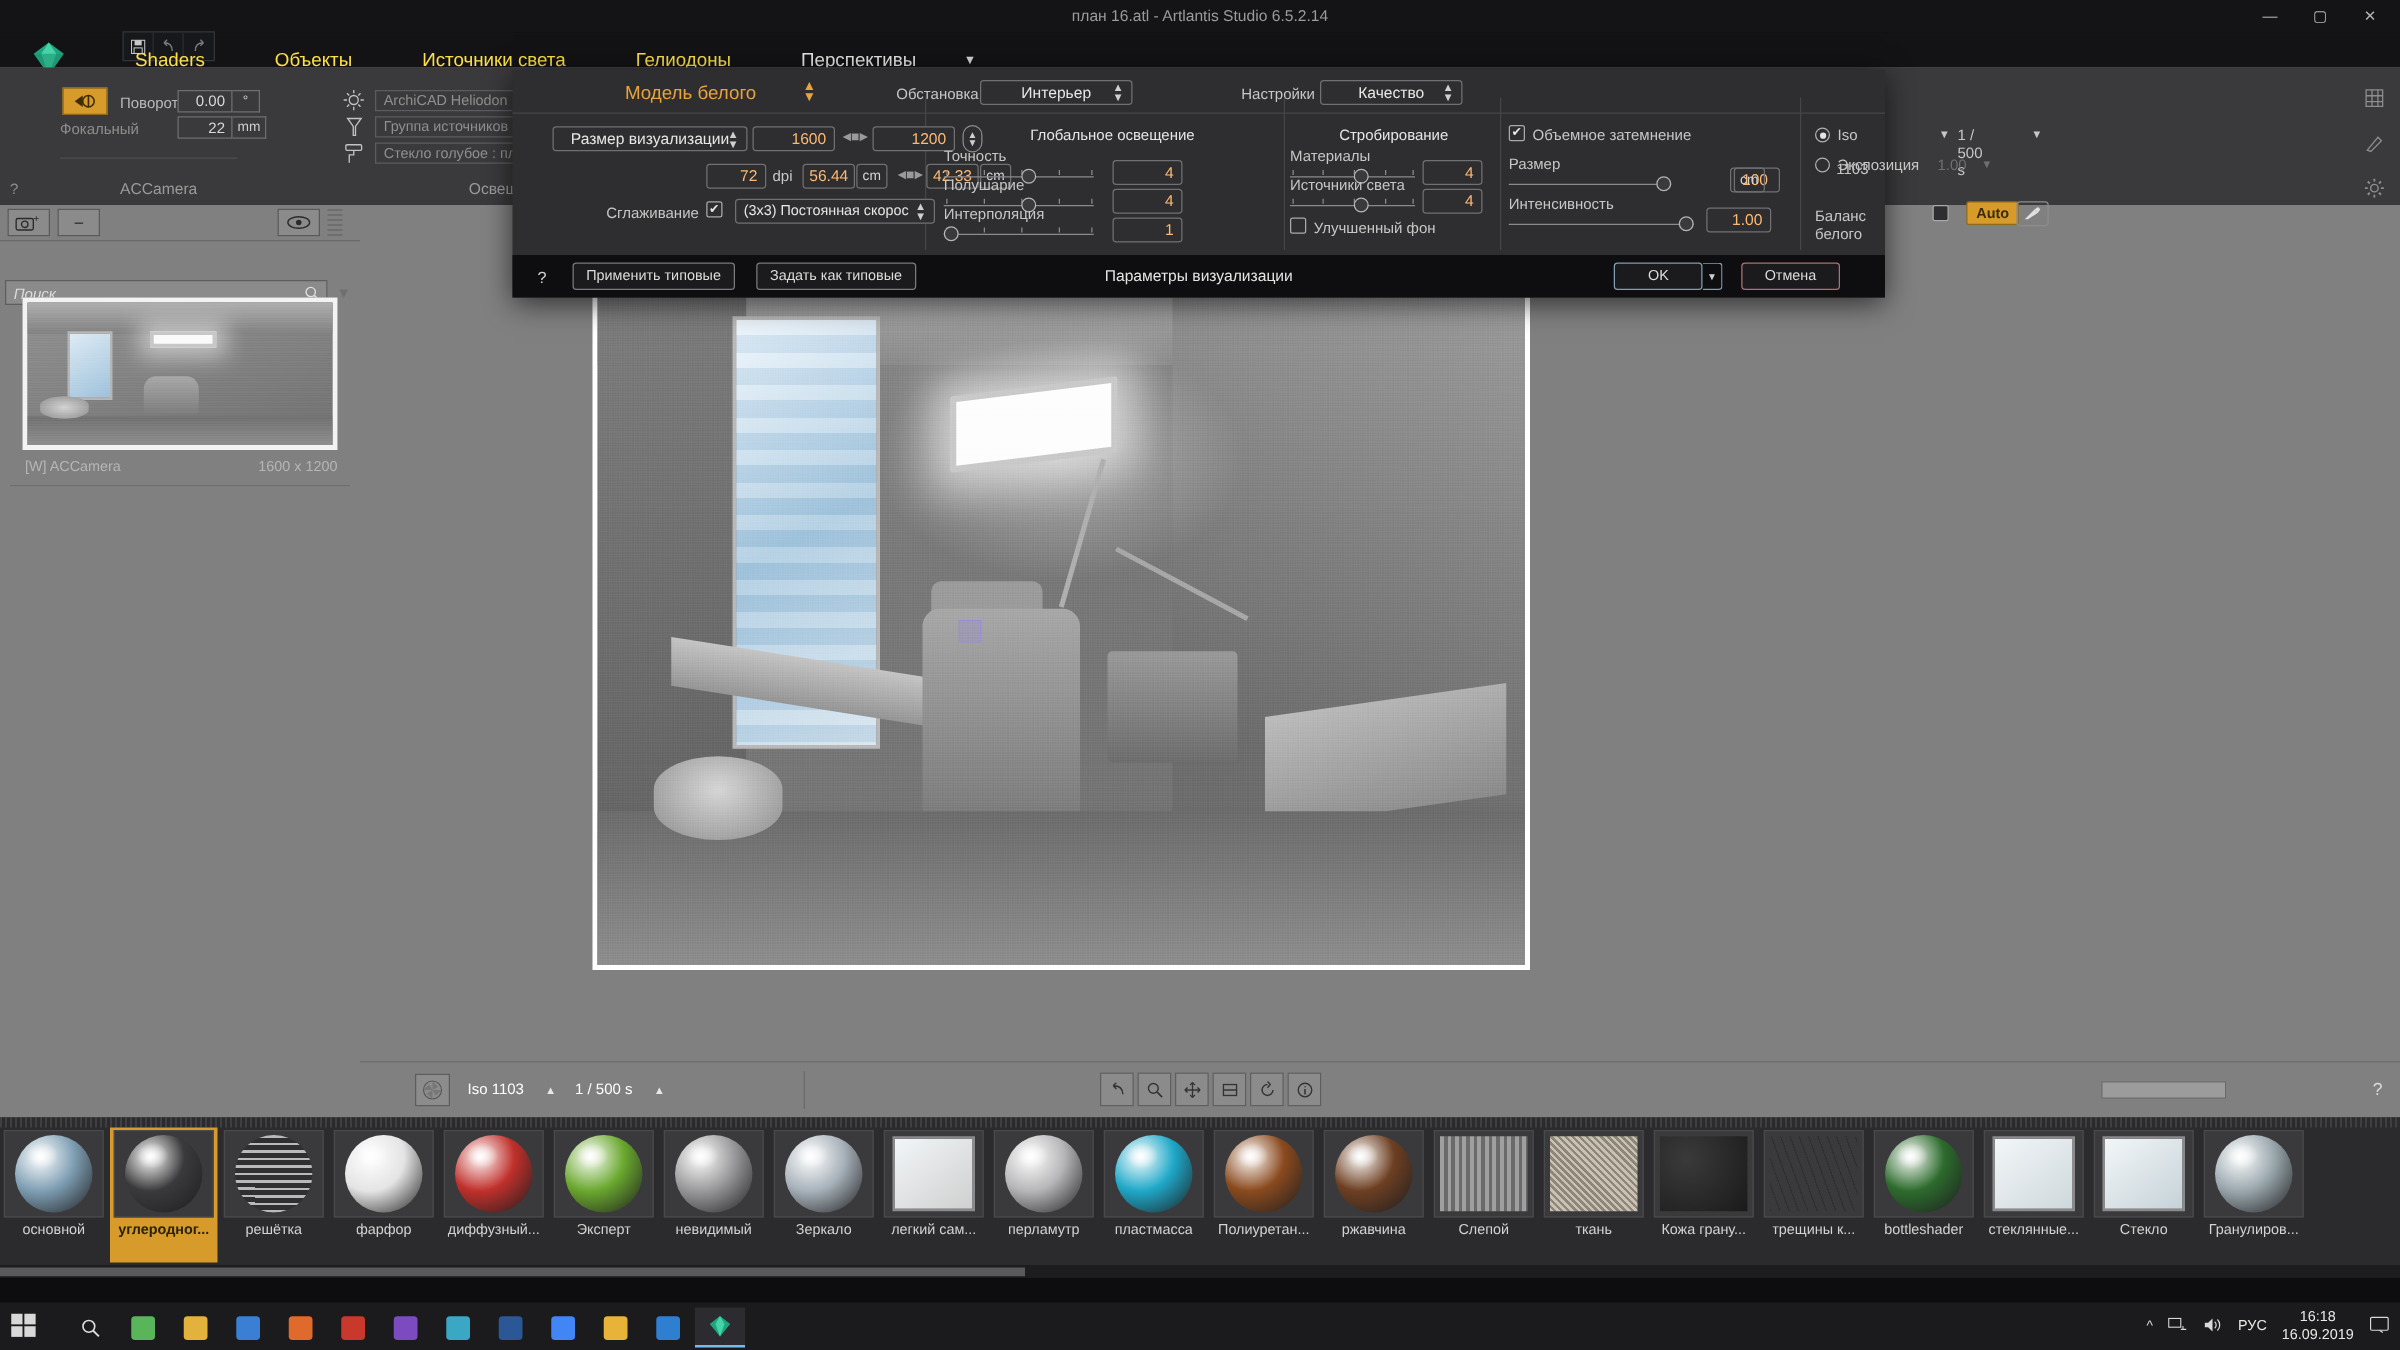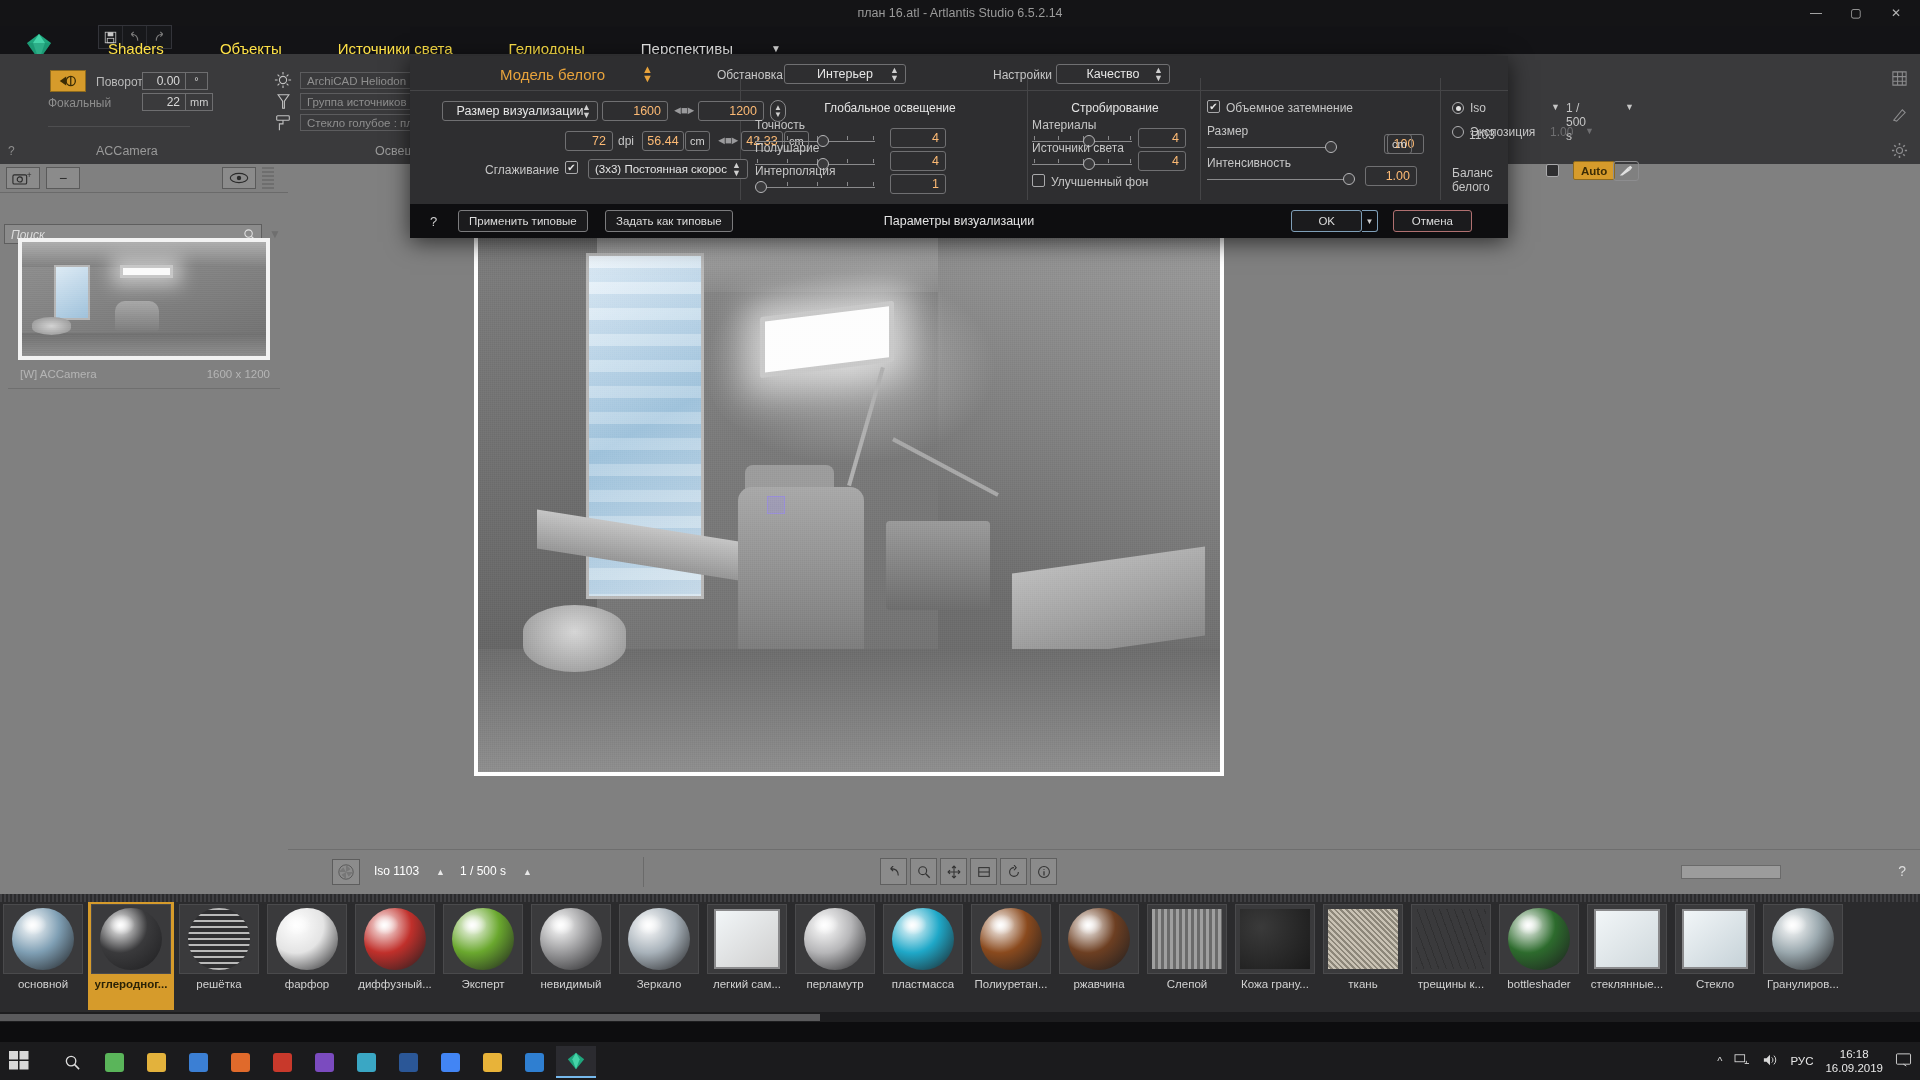--- a/index.html
+++ b/index.html
@@ -631,29 +631,29 @@
     <div class="mat-label">ржавчина</div>
   </div>
   <div class="mat">
     <div class="mat-thumb">
             <div style="width:70px;height:60px;background:repeating-linear-gradient(90deg,#9f9f9f 0 3px,#6a6a6a 3px 6px);"></div>
           </div>
     <div class="mat-label">Слепой</div>
   </div>
   <div class="mat">
     <div class="mat-thumb">
+            <div style="width:70px;height:60px;background:repeating-linear-gradient(45deg,#c9c2b4 0 2px,#8d877a 2px 4px);"></div>
+          </div>
+    <div class="mat-label">ткань</div>
+  </div>
+  <div class="mat">
+    <div class="mat-thumb">
             <div style="width:70px;height:60px;background:radial-gradient(circle at 30% 30%,#3a3a3a,#1a1a1a),repeating-linear-gradient(30deg,rgba(255,255,255,.06) 0 3px,transparent 3px 6px);"></div>
           </div>
     <div class="mat-label">Кожа грану...</div>
-  </div>
-  <div class="mat">
-    <div class="mat-thumb">
-            <div style="width:70px;height:60px;background:repeating-linear-gradient(45deg,#c9c2b4 0 2px,#8d877a 2px 4px);"></div>
-          </div>
-    <div class="mat-label">ткань</div>
   </div>
   <div class="mat">
     <div class="mat-thumb">
             <div style="width:70px;height:60px;background:linear-gradient(160deg,#d8d2c6,#b9b2a6);background-image:repeating-linear-gradient(70deg,rgba(0,0,0,.18) 0 1px,transparent 1px 7px);"></div>
           </div>
     <div class="mat-label">трещины к...</div>
   </div>
   <div class="mat">
     <div class="mat-thumb">
             <div class="sphere" style="background:radial-gradient(circle at 32% 28%, #ffffff 0%, #2d6b2d 45%, #1d1d1f 100%);"></div>

